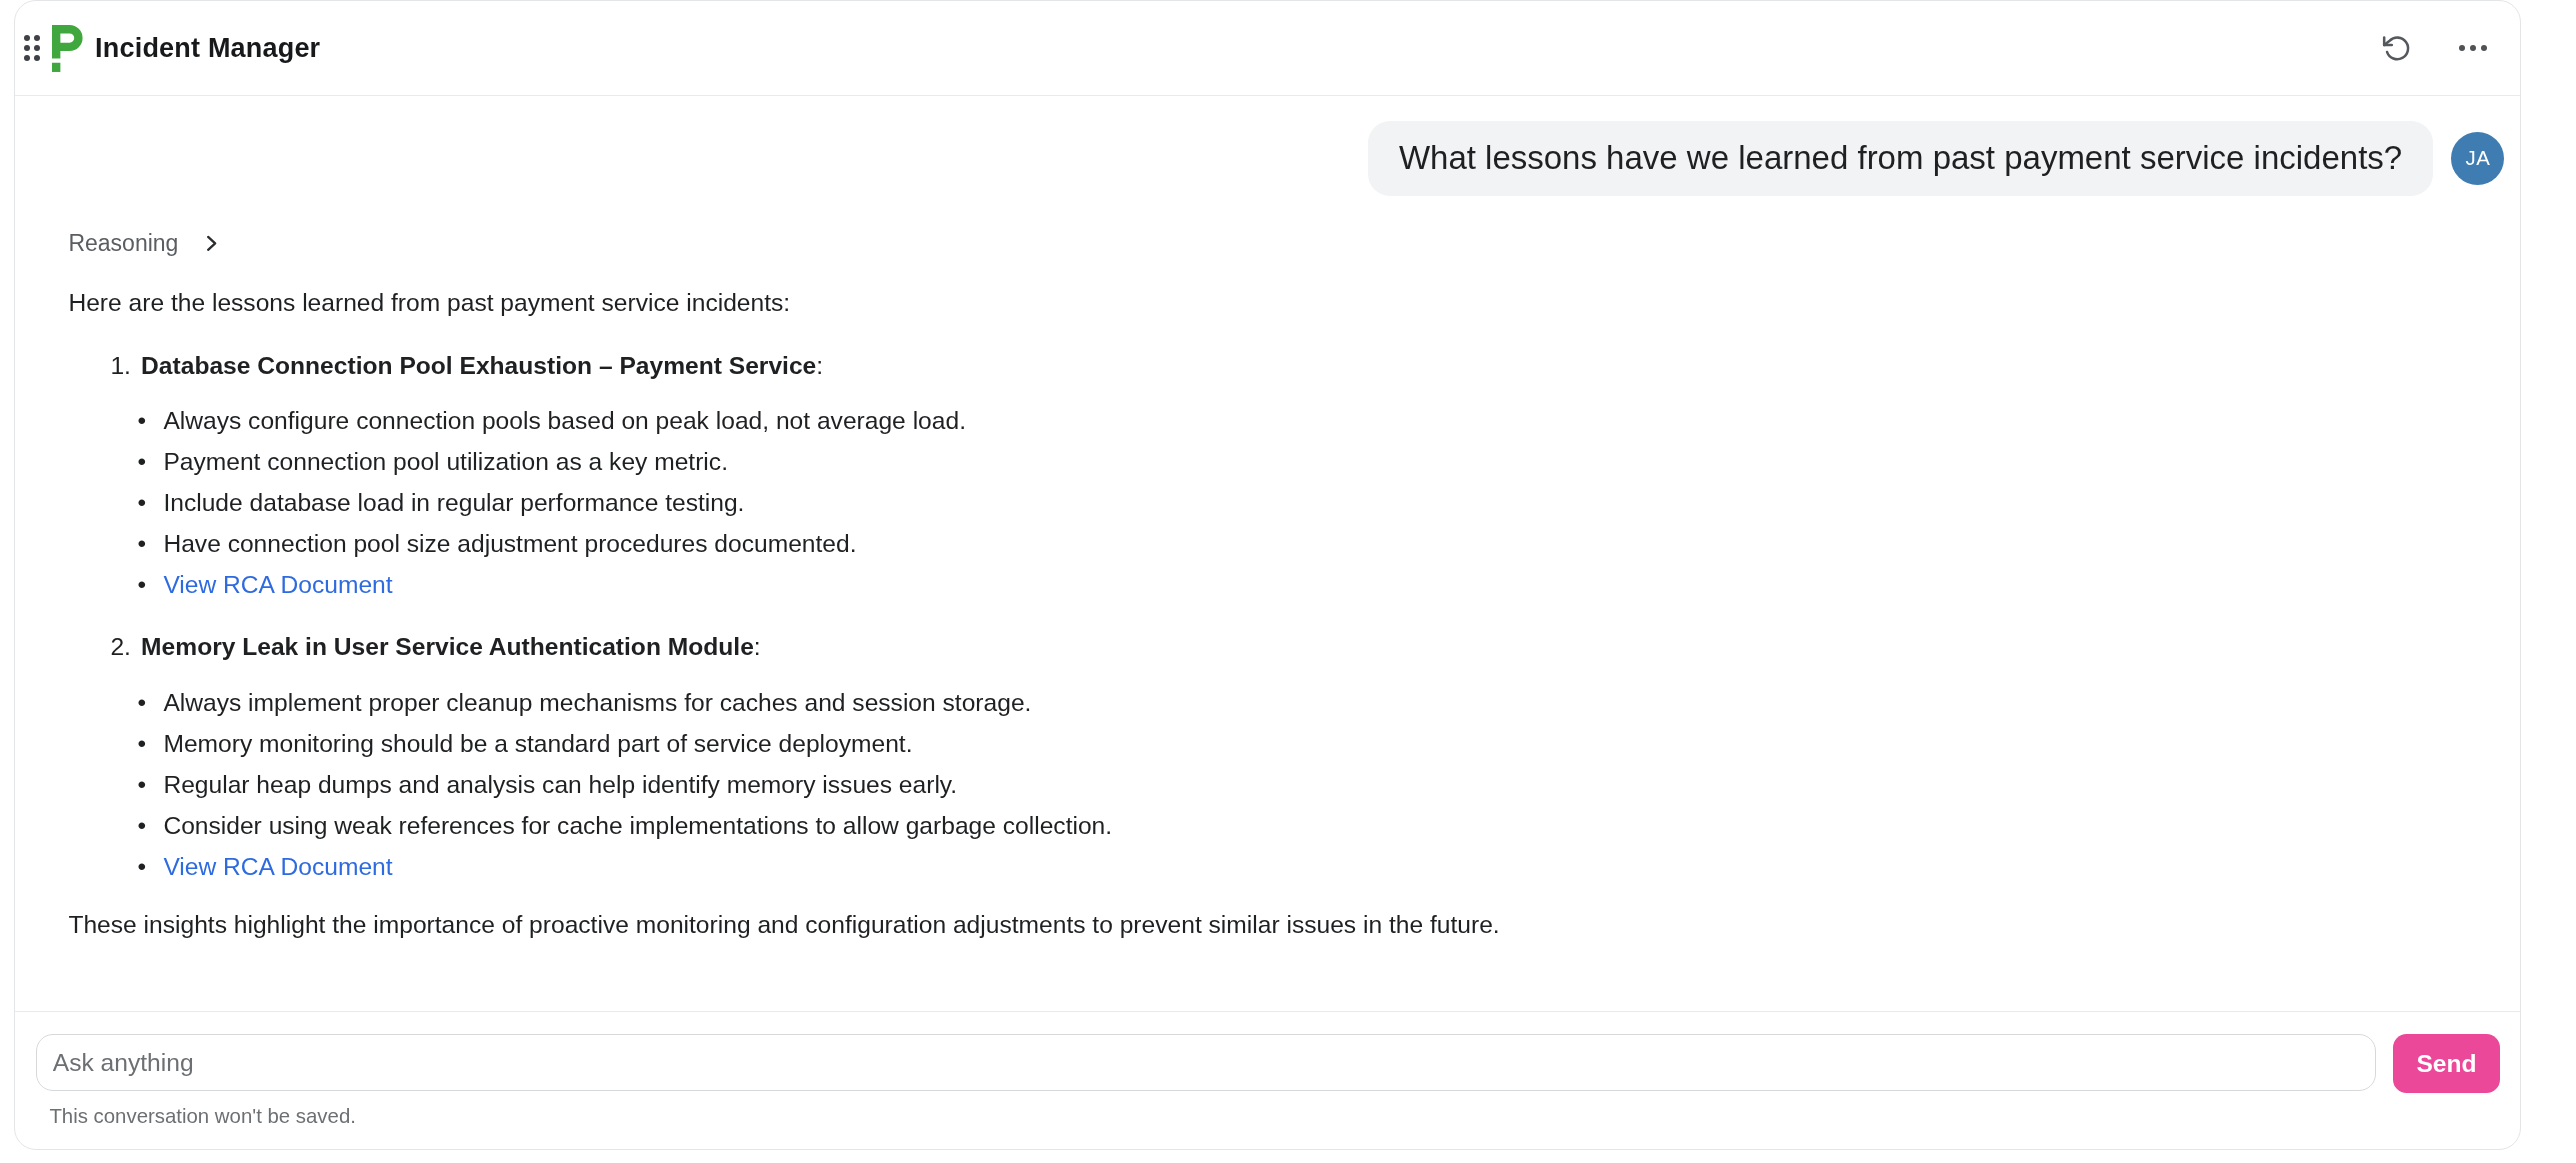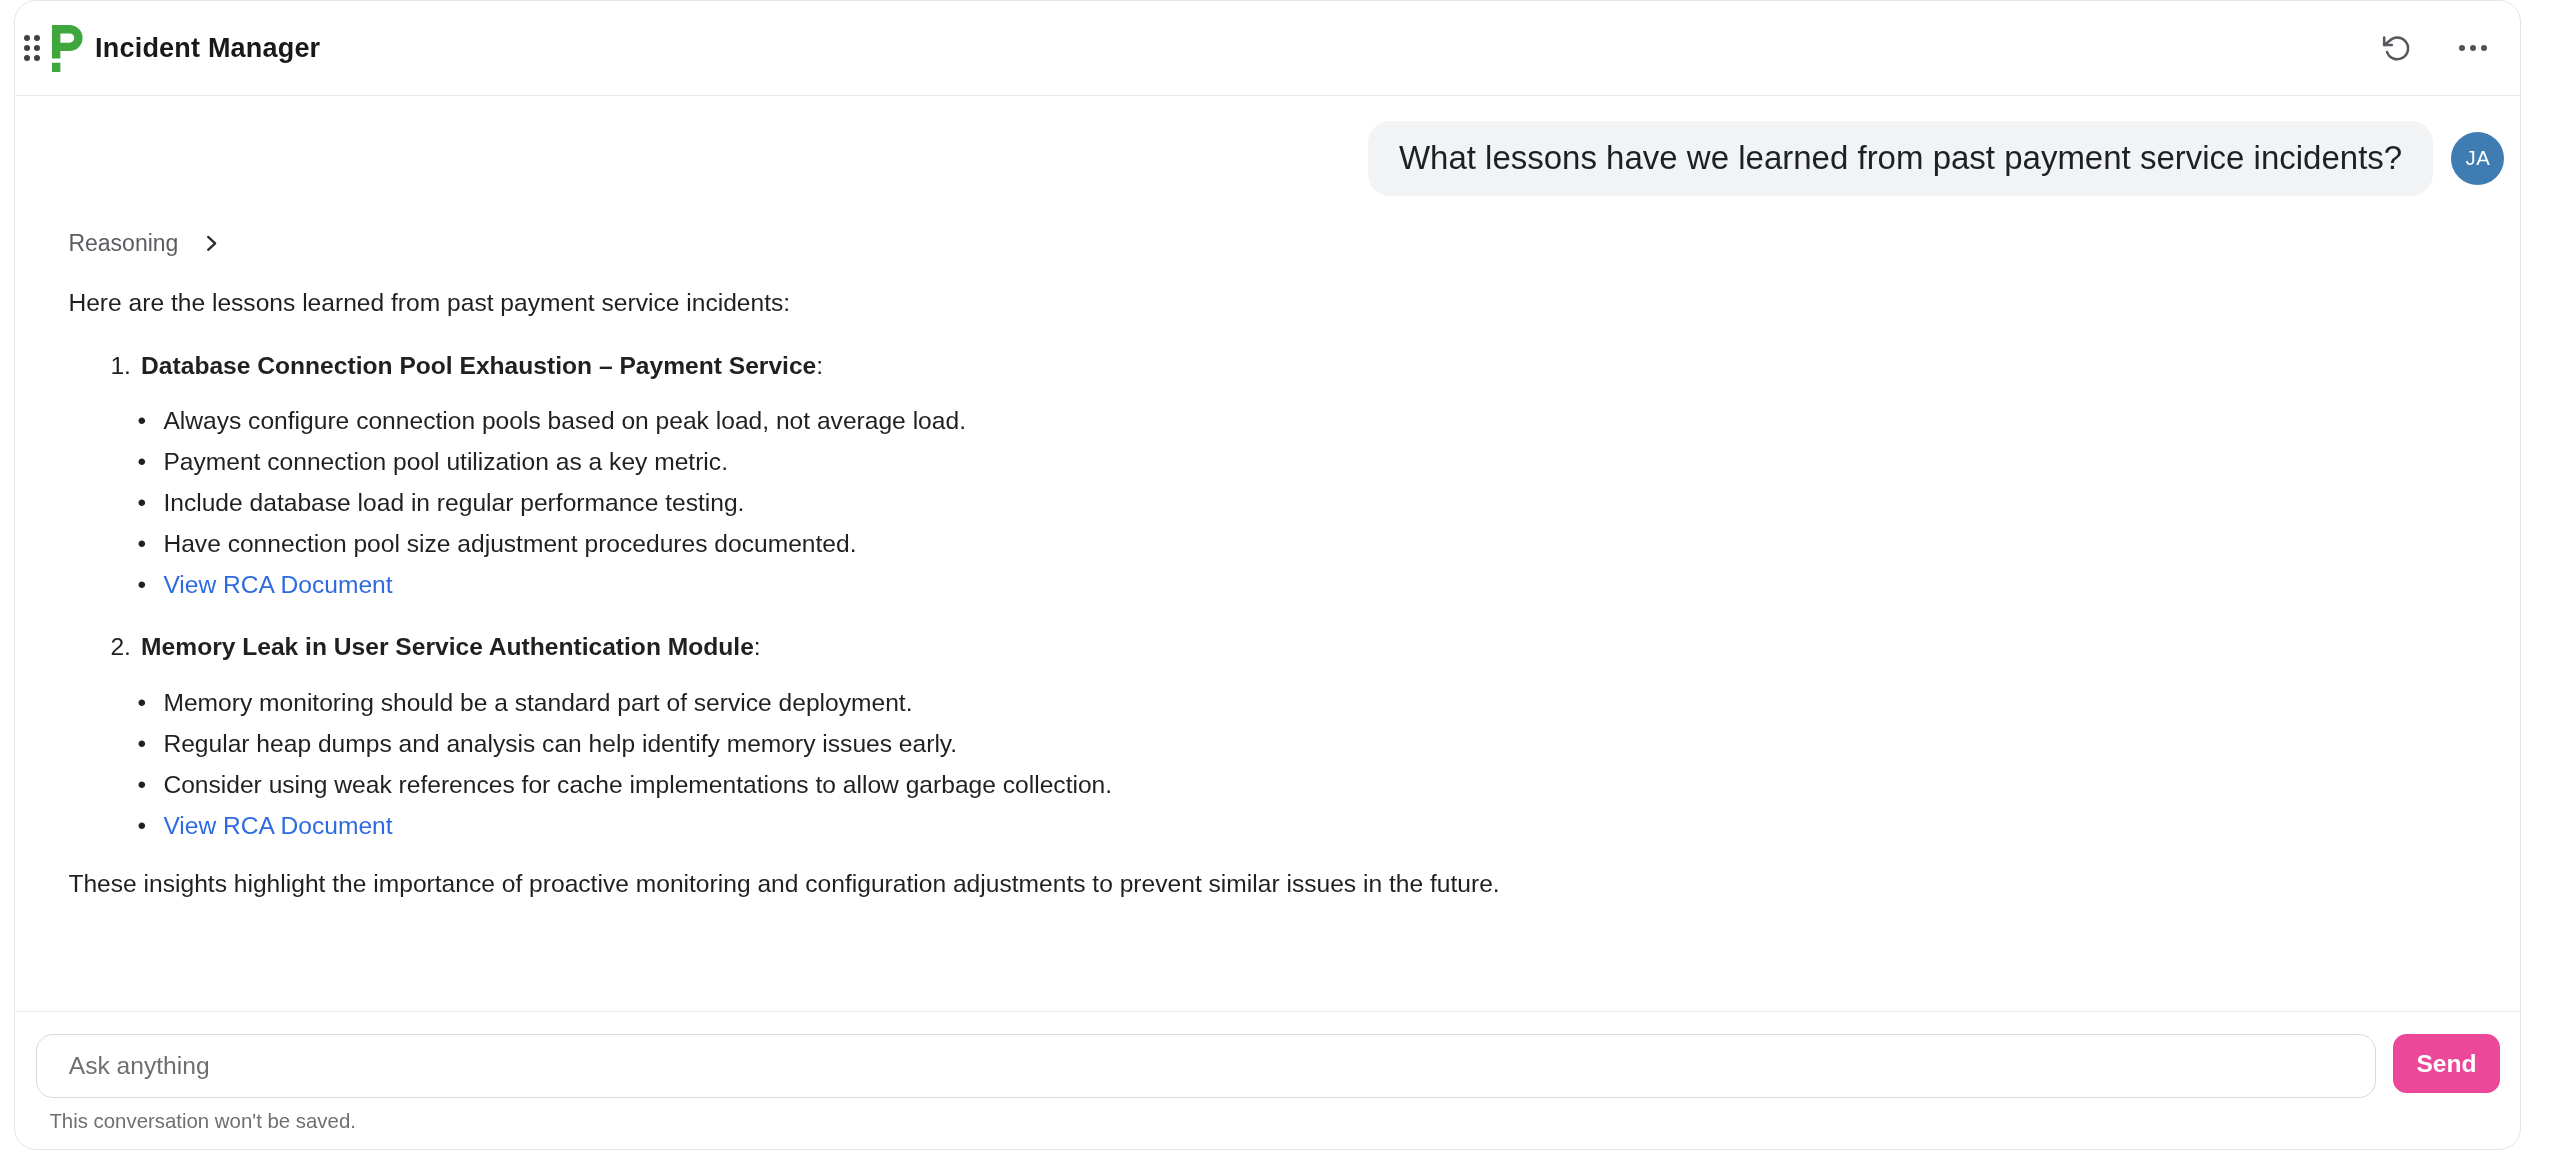--- a/index.html
+++ b/index.html
@@ -124,24 +124,24 @@
   .closing { margin-top: 24px; }
   
   .footer {
     flex: 0 0 138px;
     border-top: 1.7px solid #e9eaec;
     padding: 22px 20.4px 0 20.4px;
   }
   .composer-row { display: flex; gap: 17px; }
   .ask-input {
     flex: 1;
-    height: 64px;
+    height: 57px;
     border: 1.7px solid #d6d8da;
     border-radius: 17px;
-    padding: 0 32px;
+    padding: 0 16px;
     font-size: 24.6px;
     font-family: "Liberation Sans", sans-serif;
     color: #1e2022;
     outline: none;
     background: #ffffff;
   }
   .ask-input::placeholder { color: #6d7073; }
   .send-btn {
     flex: 0 0 107px;
     height: 59px;
@@ -229,20 +229,21 @@
           <li>Include database load in regular performance testing.</li>
           <li>Have connection pool size adjustment procedures documented.</li>
           <li class="link-item"><a class="rca-link">View RCA Document</a></li>
         </ul>
       </li>
       <li>
         <div class="incident-head">
           <span class="incident-num">2.</span><span class="incident-title">Memory Leak in User Service Authentication Module</span><span>:</span>
         </div>
         <ul class="lessons">
+          <li>Always implement proper cleanup mechanisms for caches and session storage.</li>
           <li>Memory monitoring should be a standard part of service deployment.</li>
           <li>Regular heap dumps and analysis can help identify memory issues early.</li>
           <li>Consider using weak references for cache implementations to allow garbage collection.</li>
           <li class="link-item"><a class="rca-link">View RCA Document</a></li>
         </ul>
       </li>
     </ol>
 
     <p class="closing">These insights highlight the importance of proactive monitoring and configuration adjustments to prevent similar issues in the future.</p>
   </div>

